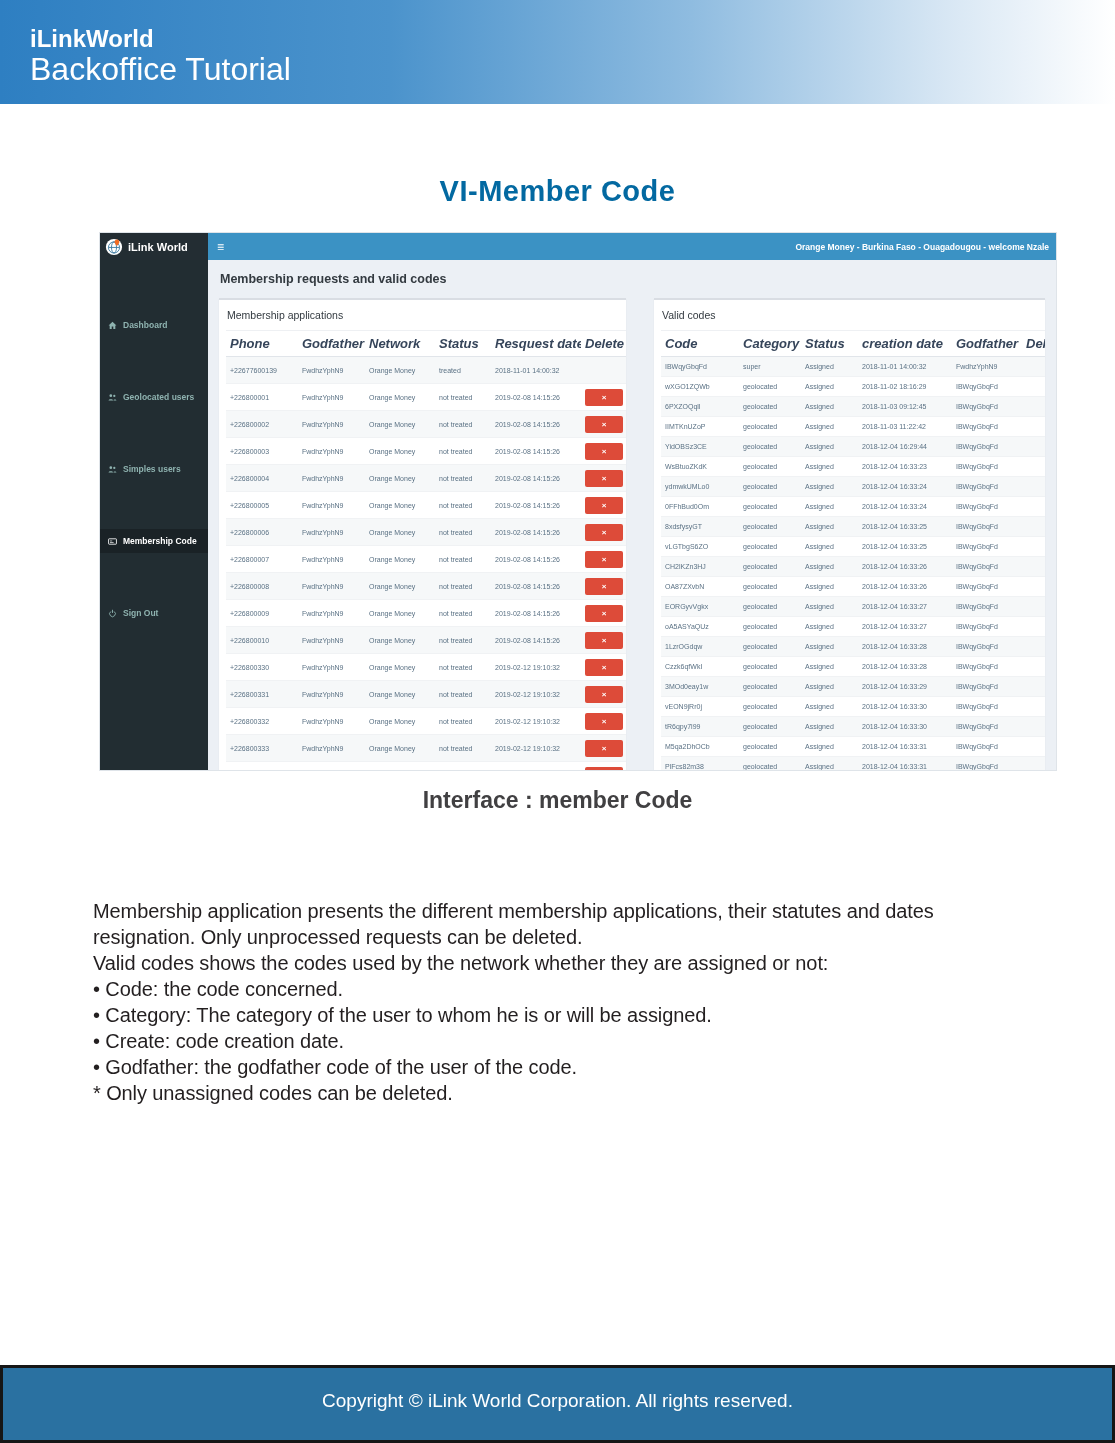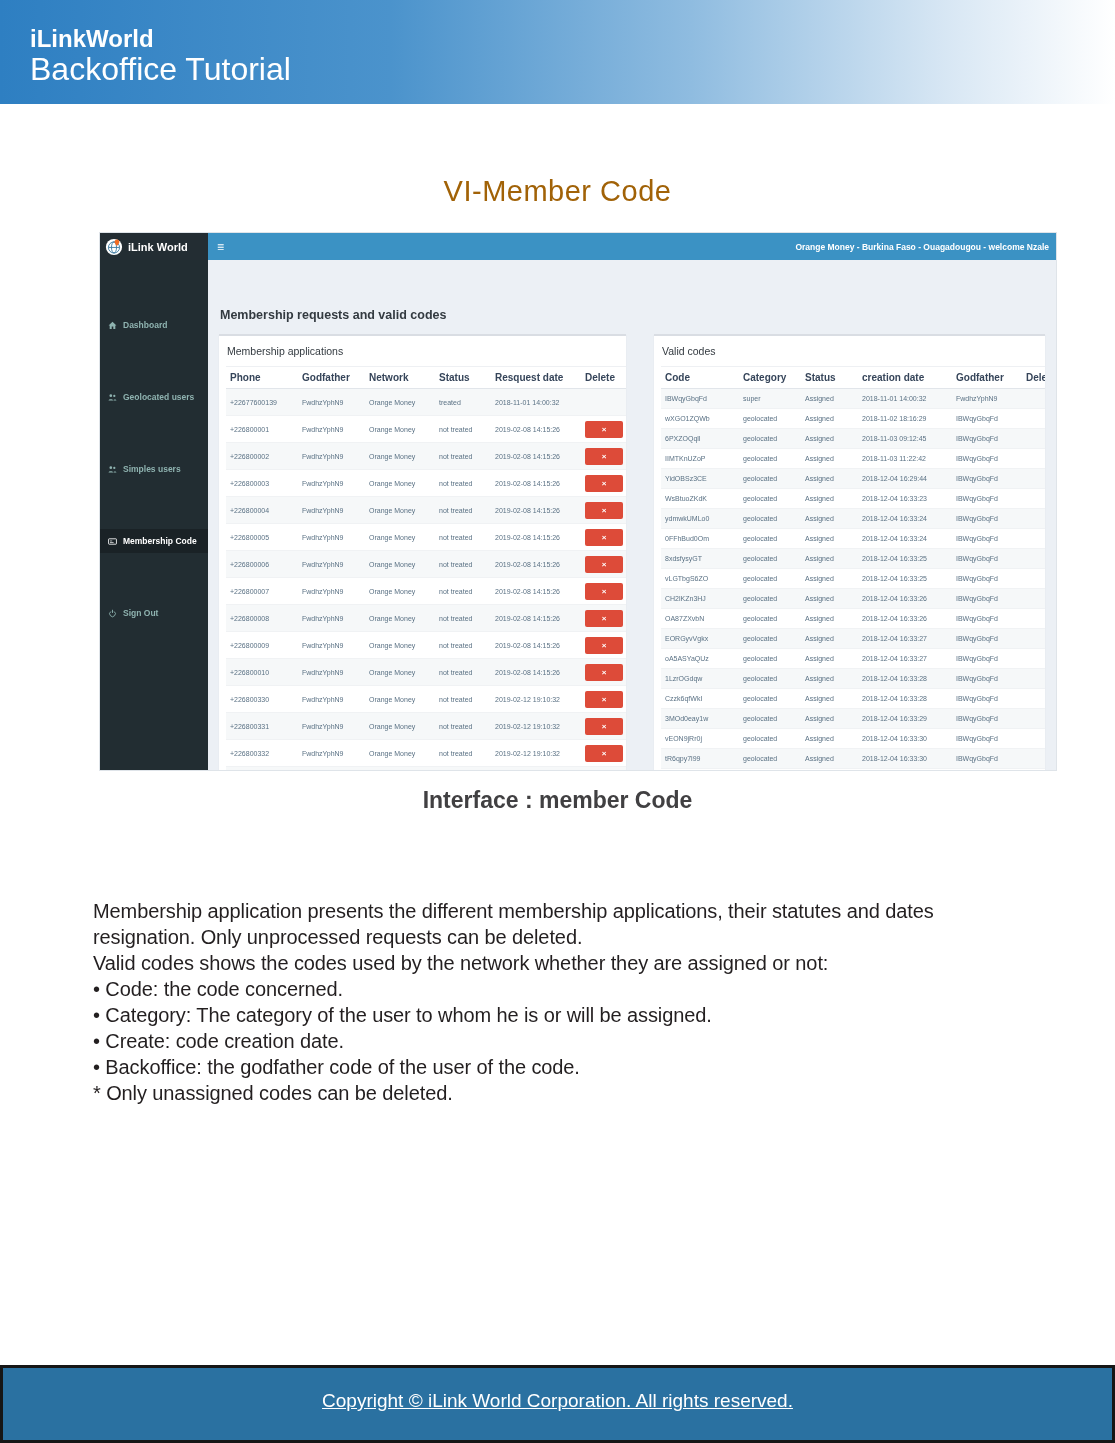--- a/index.html
+++ b/index.html
@@ -13,34 +13,34 @@
   
   .doc-header {
     position:absolute; left:0; top:0; width:1115px; height:104px;
     background:linear-gradient(90deg,#2e7fc2 0%, #4b93cc 35%, #8fbce0 62%, #d8e7f4 85%, #ffffff 100%);
     color:#ffffff; padding:24px 0 0 30px;
   }
   .doc-header .l1 { font-size:24px; font-weight:600; line-height:30px; }
   .doc-header .l2 { font-size:32px; font-weight:500; line-height:30px; }
   .doc-title {
     position:absolute; top:175px; left:0; width:1115px; text-align:center;
-    font-size:29px; font-weight:normal; color:#a16207; letter-spacing:0.5px;
+    font-size:29px; font-weight:bold; color:#0369a1; letter-spacing:0.5px;
   }
   .doc-caption {
     position:absolute; top:787px; left:0; width:1115px; text-align:center;
     font-size:23px; font-weight:bold; color:#414042;
   }
   .doc-body {
     position:absolute; left:93px; top:898px; width:935px;
     font-size:20px; line-height:26px; color:#231f20; letter-spacing:-0.1px;
   }
   .doc-footer {
     position:absolute; left:0; top:1365px; width:1115px; height:78px;
     background:#2a71a1; border:3px solid #161616;
-    color:#ffffff; font-size:19px; text-align:center; padding-top:22px;text-decoration:underline;
+    color:#ffffff; font-size:19px; text-align:center; padding-top:22px;
   }
 
   
   .screenshot {
     position:absolute; left:100px; top:233px; width:956px; height:537px;
     overflow:hidden; background:#ecf0f5; box-shadow:0 0 0 1px #dfe4e9;
   }
   .app-topbar { height:27px; display:flex; }
   .brand {
     width:108px; background:#232d33; color:#fff; display:flex; align-items:center;
@@ -55,36 +55,36 @@
 
   .app-body { display:flex; height:510px; }
   .app-sidebar { width:108px; background:#222d32; padding-top:5px; }
   .side-item {
     display:flex; align-items:center; gap:6px; padding:7px 8px;
     color:#8fb3b0; font-size:8.5px; font-weight:600; cursor:pointer;margin-top:48px;
   }
   .side-item.active { background:#1a2226; color:#ffffff; }
   .side-icon { display:inline-flex; width:9px; height:9px; flex:none; }
 
-  .app-content { flex:1; background:#ecf0f5; padding:10px 11px 0 11px; overflow:hidden;margin-top:36px; }
+  .app-content { flex:1; background:#ecf0f5; padding:10px 11px 0 11px; overflow:hidden; }
   .content-heading { font-size:12.5px; font-weight:bold; color:#333a40; margin:2px 0 12px 1px; }
   .panels { display:flex; gap:28px; height:475px; }
   .panel {
     background:#ffffff; border-top:2px solid #d9dde3;
     box-shadow:0 1px 1px rgba(0,0,0,0.08); padding:6px 7px 0; overflow:hidden;
   }
   .apps-panel { width:407px; flex:none; }
   .codes-panel { flex:1; }
   .panel-title { font-size:10.5px; color:#333a40; padding:3px 0 9px 1px; }
 
   table { border-collapse:collapse; width:100%; table-layout:fixed; }
   th {
-    font-size:10px; font-weight:bold; color:#36455a; text-align:left;
+    font-size:13px; font-weight:bold; color:#36455a; text-align:left;
     padding:5px 4px; border-top:1px solid #eef0f3; border-bottom:1px solid #e1e5ea;
-    white-space:nowrap; overflow:hidden;
+    white-space:nowrap; overflow:hidden;font-style:italic;
   }
   td {
     font-size:7px; color:#5a7184; padding:0 4px; border-bottom:1px solid #f0f2f4;
     white-space:nowrap; overflow:hidden;
   }
   tbody tr:nth-child(odd) { background:#f6f8f9; }
   .apps-table td { height:27px; }
   .codes-table td { height:20px; }
   .del-btn {
     display:block; width:38px; height:17px; background:#dd4b39; color:#fff;
@@ -566,21 +566,21 @@
   </div>
 
   <div class="doc-caption">Interface : member Code</div>
 
   <div class="doc-body">
     <div>Membership application presents the different membership applications, their statutes and dates resignation. Only unprocessed requests can be deleted.</div>
     <div>Valid codes shows the codes used by the network whether they are assigned or not:</div>
     <div>• Code: the code concerned.</div>
     <div>• Category: The category of the user to whom he is or will be assigned.</div>
     <div>• Create: code creation date.</div>
-    <div>• Backoffice: the godfather code of the user of the code.</div>
+    <div>• Godfather: the godfather code of the user of the code.</div>
     <div>* Only unassigned codes can be deleted.</div>
   </div>
 
   <footer class="doc-footer">
     <span>Copyright © iLink World Corporation. All rights reserved.</span>
   </footer>
 
 </div>
 
 </body></html>

